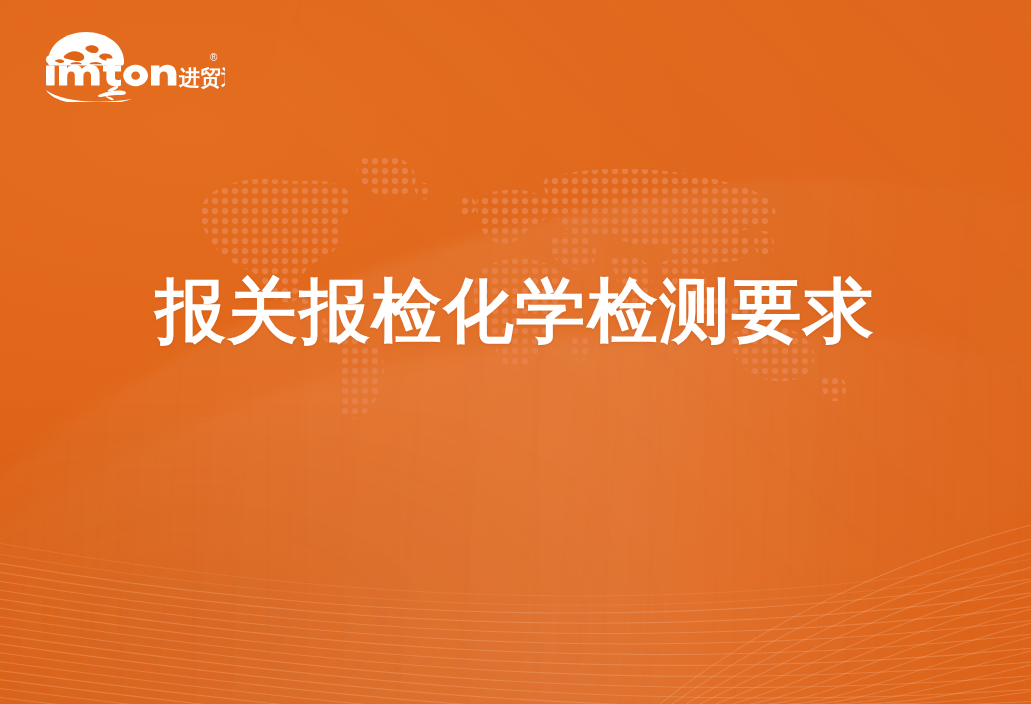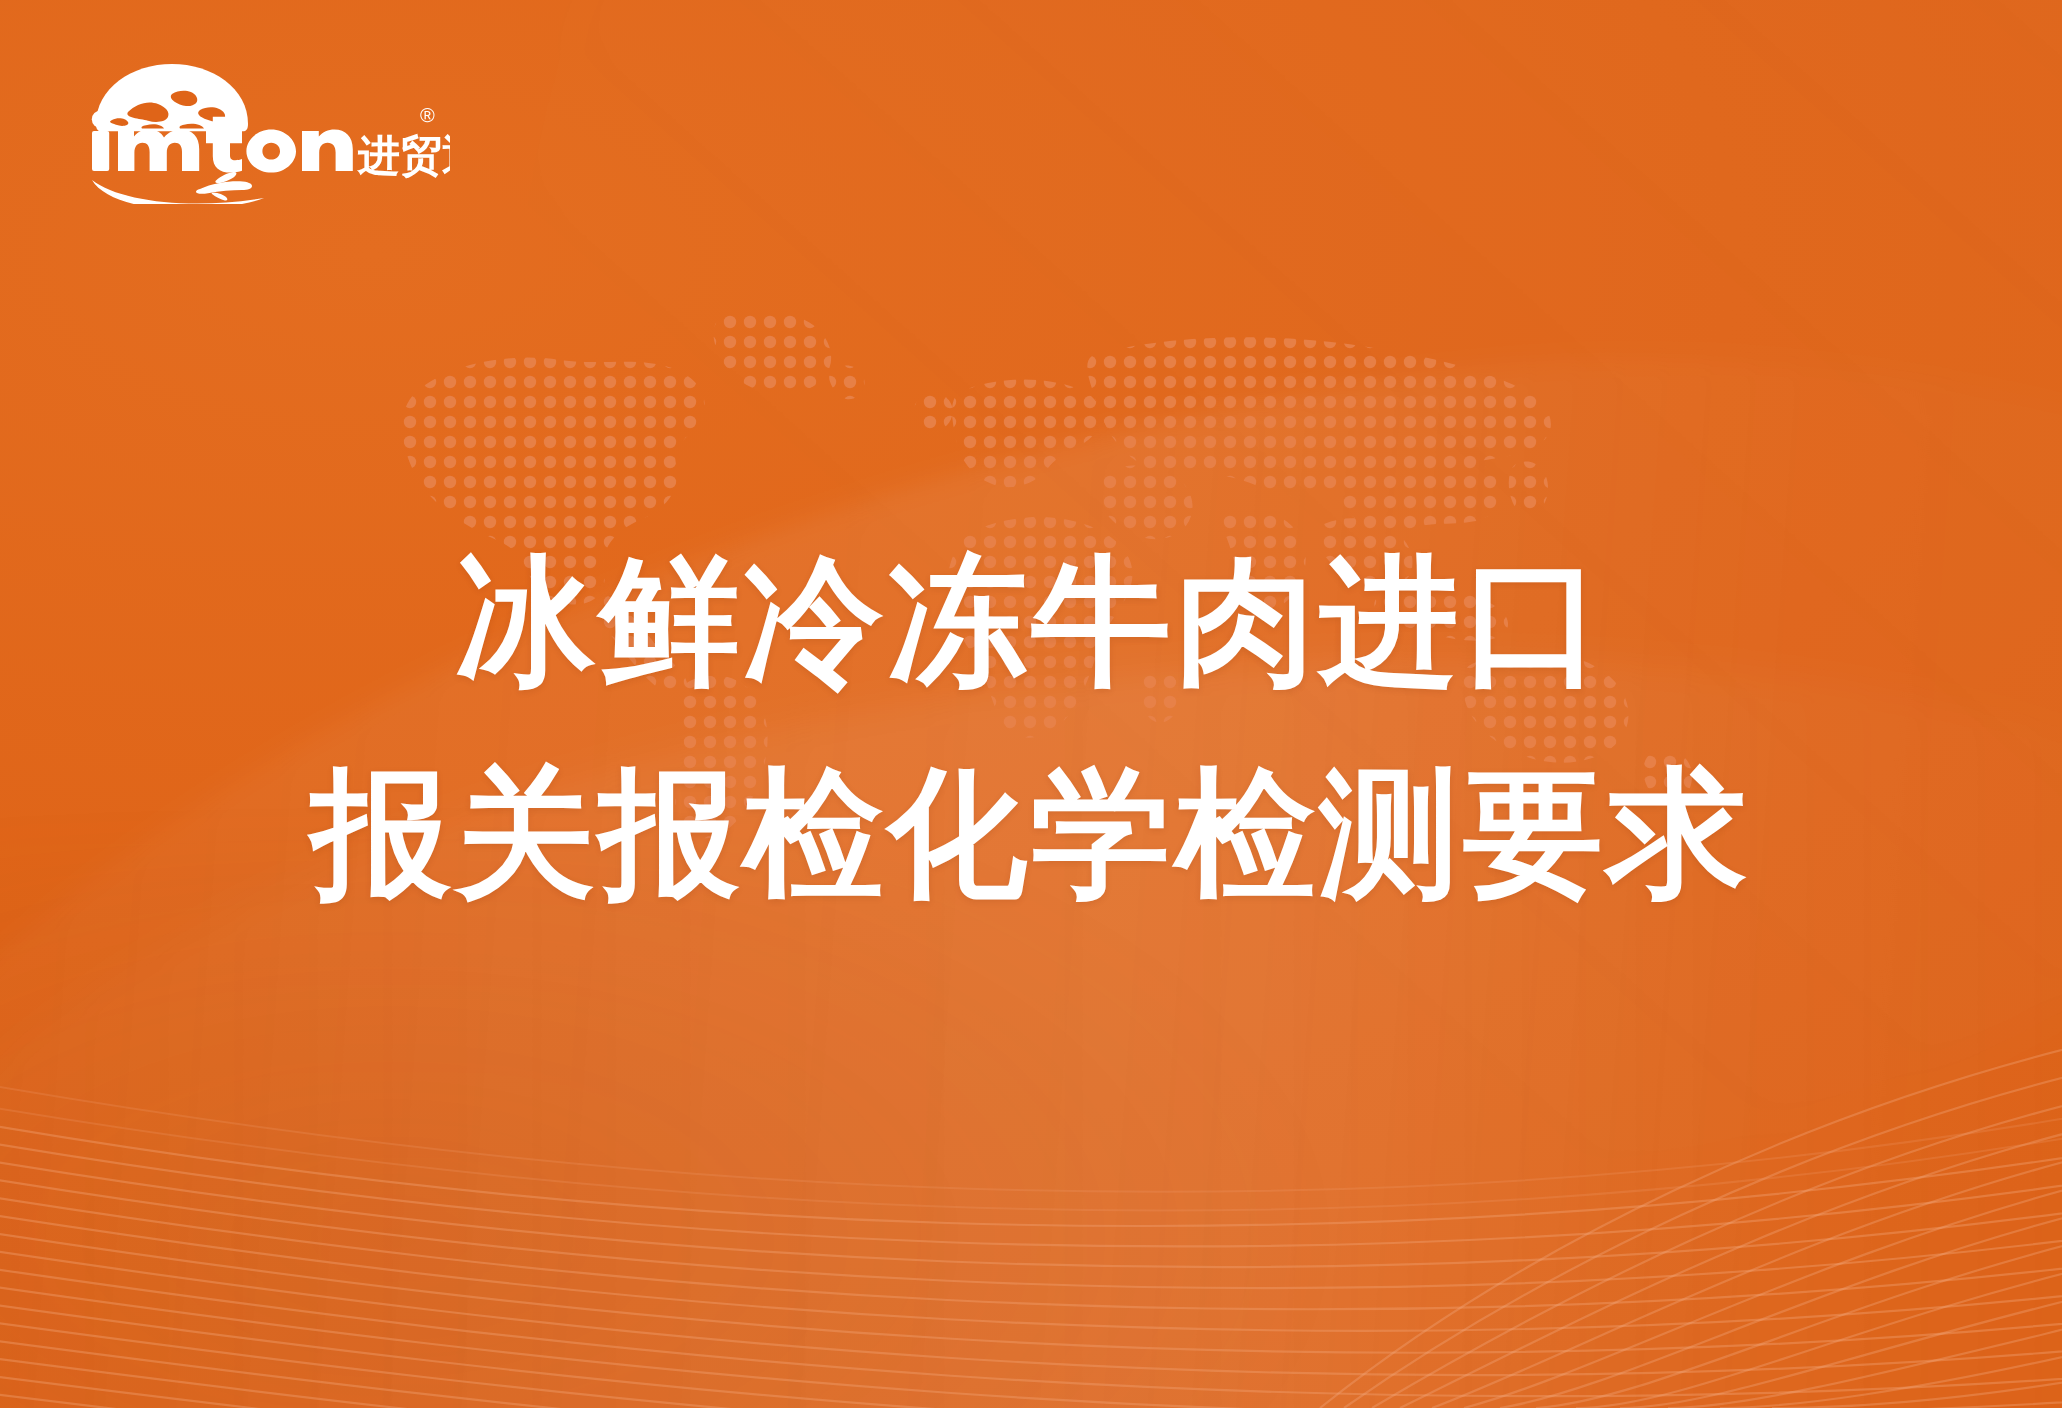--- a/index.html
+++ b/index.html
@@ -320,17 +320,16 @@
           <path d="M68,62.2 C70.6,60 74,58.4 76.6,58 C78,57.8 78.6,58.4 78,59.4
                    C77,61 74,62.6 70.6,63.4 C68.6,63.9 67,63.2 68,62.2 Z"></path>
           <path d="M66,69 C68,70.6 70.4,71.8 72.4,72.2 C73.6,72.4 74,71.9 73.4,71
                    C72.5,69.8 70.2,68.8 67.6,68.4 C66.2,68.2 65.4,68.5 66,69 Z"></path>
         </g>
       </g>
     </svg>
   </div>
 
   <div class="headline">
-    <span class="line">冰鲜冷冻牛肉进口</span>
     <span class="line">报关报检化学检测要求</span>
   </div>
 
 </div>
 
 </body></html>

